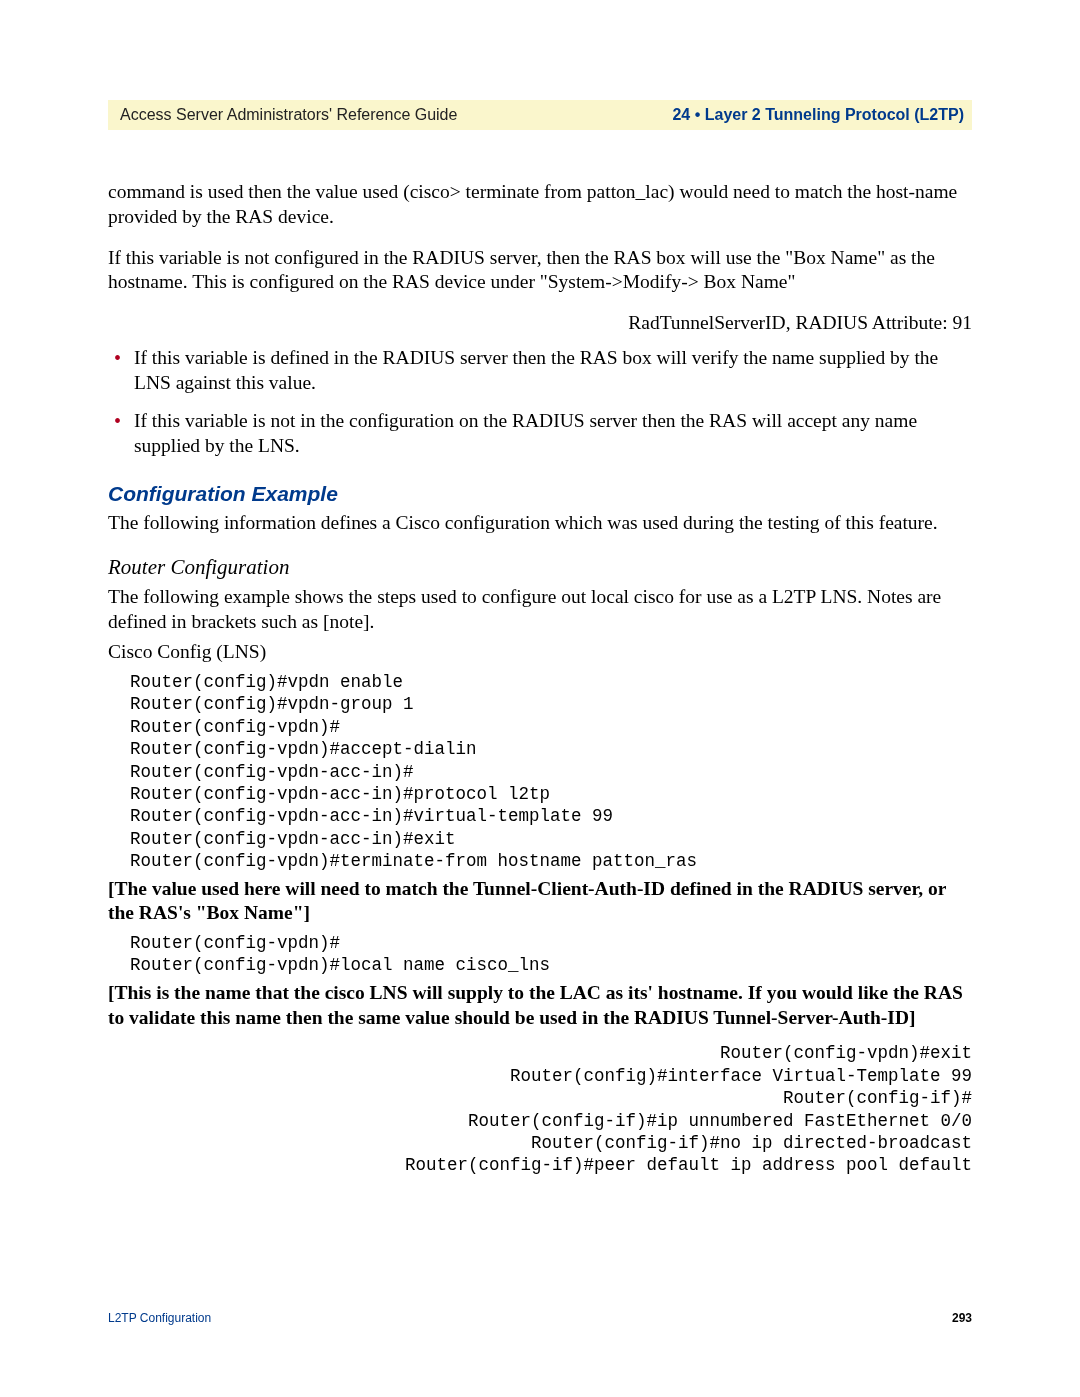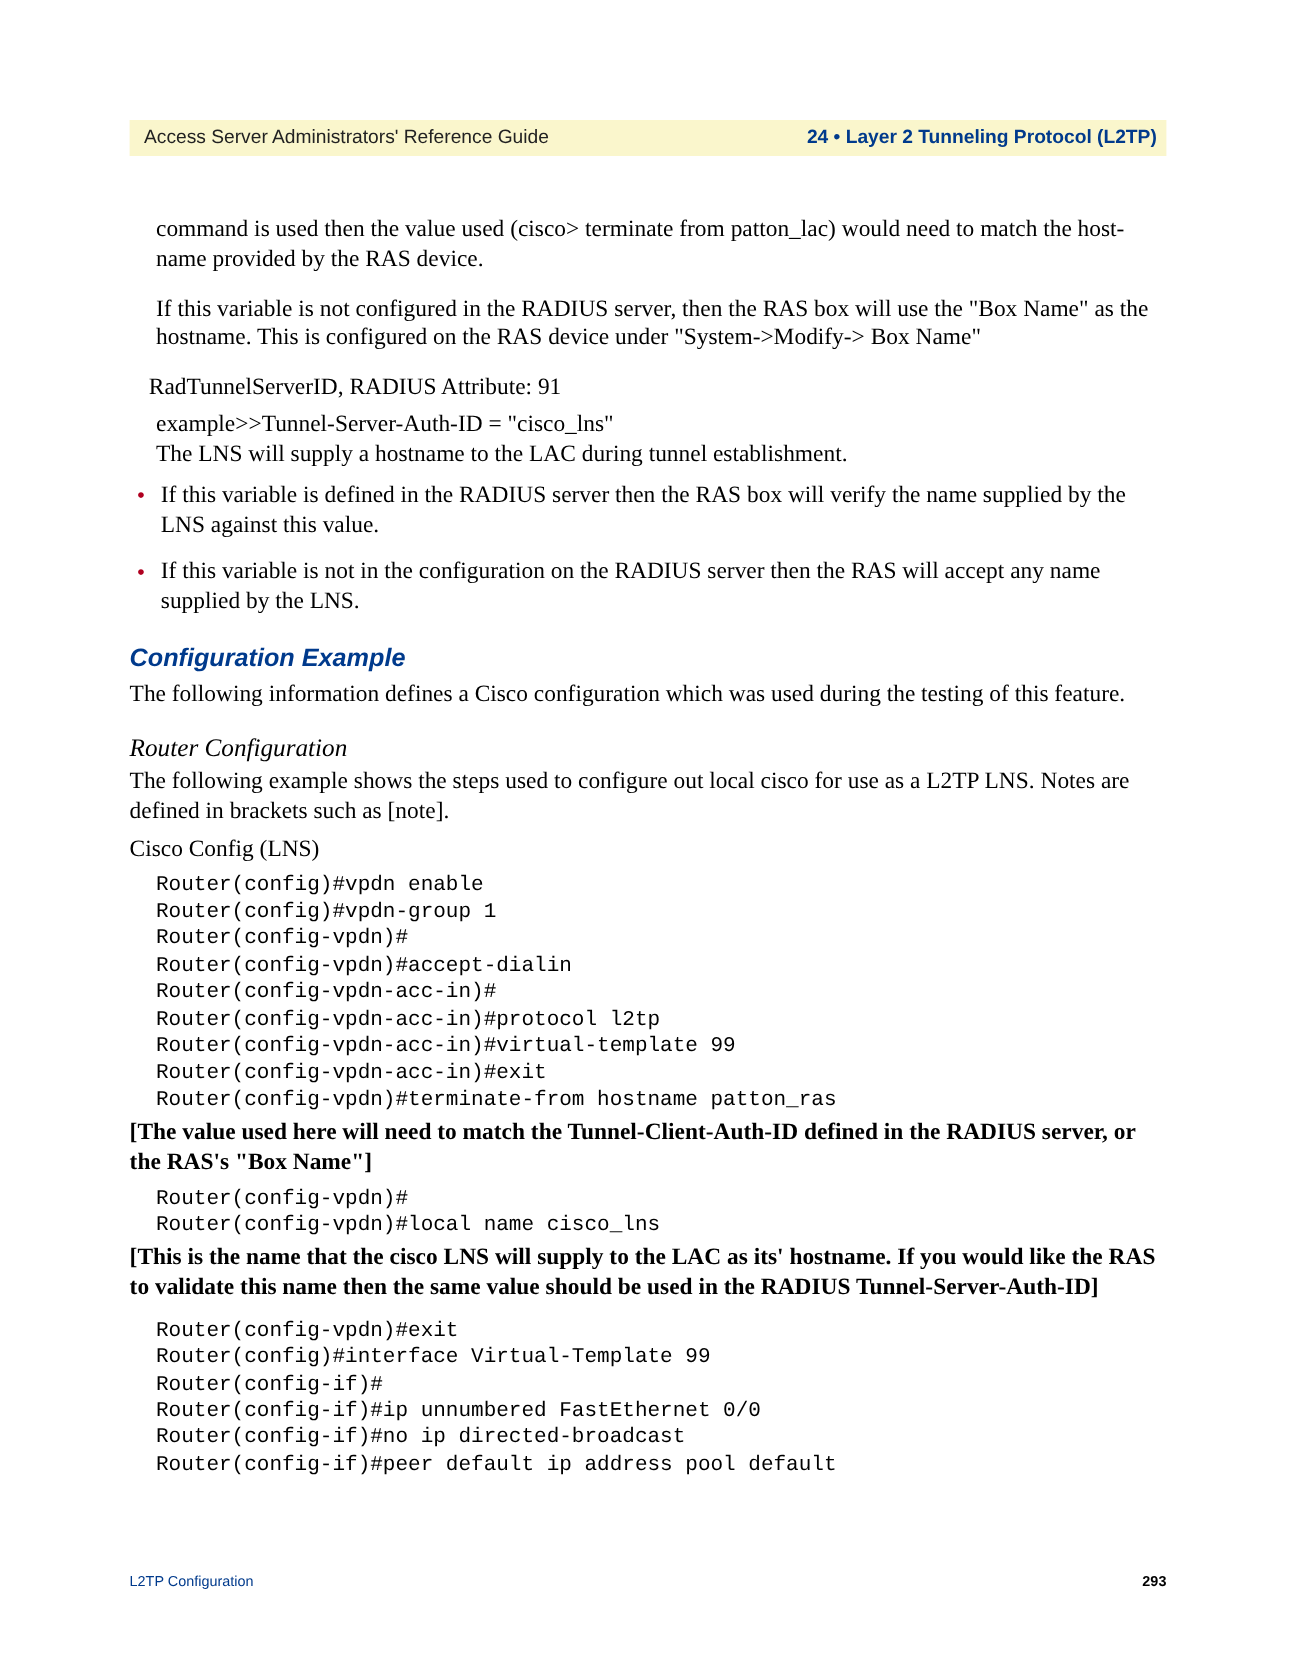--- a/index.html
+++ b/index.html
@@ -35,22 +35,22 @@
     font-weight: 700;
   }
   .content {
     padding-top: 50px;
     font-size: 19.5px;
     line-height: 1.27;
   }
   .body-para {
     margin: 0 0 16px 0;
   }
-  .indent1 { margin-left: 22px; }
-  .attr-line { margin: 0 0 6px 16px; }
+  .indent1 { }
+  .attr-line { margin: 0 0 6px 4px; text-align: right; }
   ul.bullets {
     list-style: none;
     padding: 0;
     margin: 10px 0 22px 0;
   }
   ul.bullets li {
     position: relative;
     padding-left: 26px;
     margin-bottom: 14px;
   }
@@ -113,24 +113,20 @@
   </div>
 
   <div class="content">
 
     <p class="body-para indent1">command is used then the value used (cisco&gt; terminate from patton_lac) would need to match the host-name provided by the RAS device.</p>
 
     <p class="body-para indent1">If this variable is not configured in the RADIUS server, then the RAS box will use the "Box Name" as the hostname. This is configured on the RAS device under "System-&gt;Modify-&gt; Box Name"</p>
 
     <p class="attr-line">RadTunnelServerID, RADIUS Attribute: 91</p>
 
-    <p class="body-para indent1" style="margin-bottom:10px;">
-      <span>example&gt;&gt;Tunnel-Server-Auth-ID = "cisco_lns"</span><br>
-      <span>The LNS will supply a hostname to the LAC during tunnel establishment.</span>
-    </p>
 
     <ul class="bullets">
       <li><span>If this variable is defined in the RADIUS server then the RAS box will verify the name supplied by the LNS against this value.</span></li>
       <li><span>If this variable is not in the configuration on the RADIUS server then the RAS will accept any name supplied by the LNS.</span></li>
     </ul>
 
     <div class="h-blue">Configuration Example</div>
     <p class="body-para" style="margin-bottom:10px;">The following information defines a Cisco configuration which was used during the testing of this feature.</p>
 
     <div class="h-sub">Router Configuration</div>
@@ -148,21 +144,21 @@
 Router(config-vpdn-acc-in)#protocol l2tp
 Router(config-vpdn-acc-in)#virtual-template 99
 Router(config-vpdn-acc-in)#exit
 Router(config-vpdn)#terminate-from hostname patton_ras</div>
     <p class="note-bold">[The value used here will need to match the Tunnel-Client-Auth-ID defined in the RADIUS server, or the RAS's "Box Name"]</p>
 
     <div class="code">Router(config-vpdn)#
 Router(config-vpdn)#local name cisco_lns</div>
     <p class="note-bold">[This is the name that the cisco LNS will supply to the LAC as its' hostname. If you would like the RAS to validate this name then the same value should be used in the RADIUS Tunnel-Server-Auth-ID]</p>
 
-    <div class="code" style="margin-top:12px;">Router(config-vpdn)#exit
+    <div class="code" style="margin-top:12px;text-align:right;">Router(config-vpdn)#exit
 Router(config)#interface Virtual-Template 99
 Router(config-if)#
 Router(config-if)#ip unnumbered FastEthernet 0/0
 Router(config-if)#no ip directed-broadcast
 Router(config-if)#peer default ip address pool default</div>
 
   </div>
 
   <div class="footer">
     <span class="footer-left">L2TP Configuration</span>

